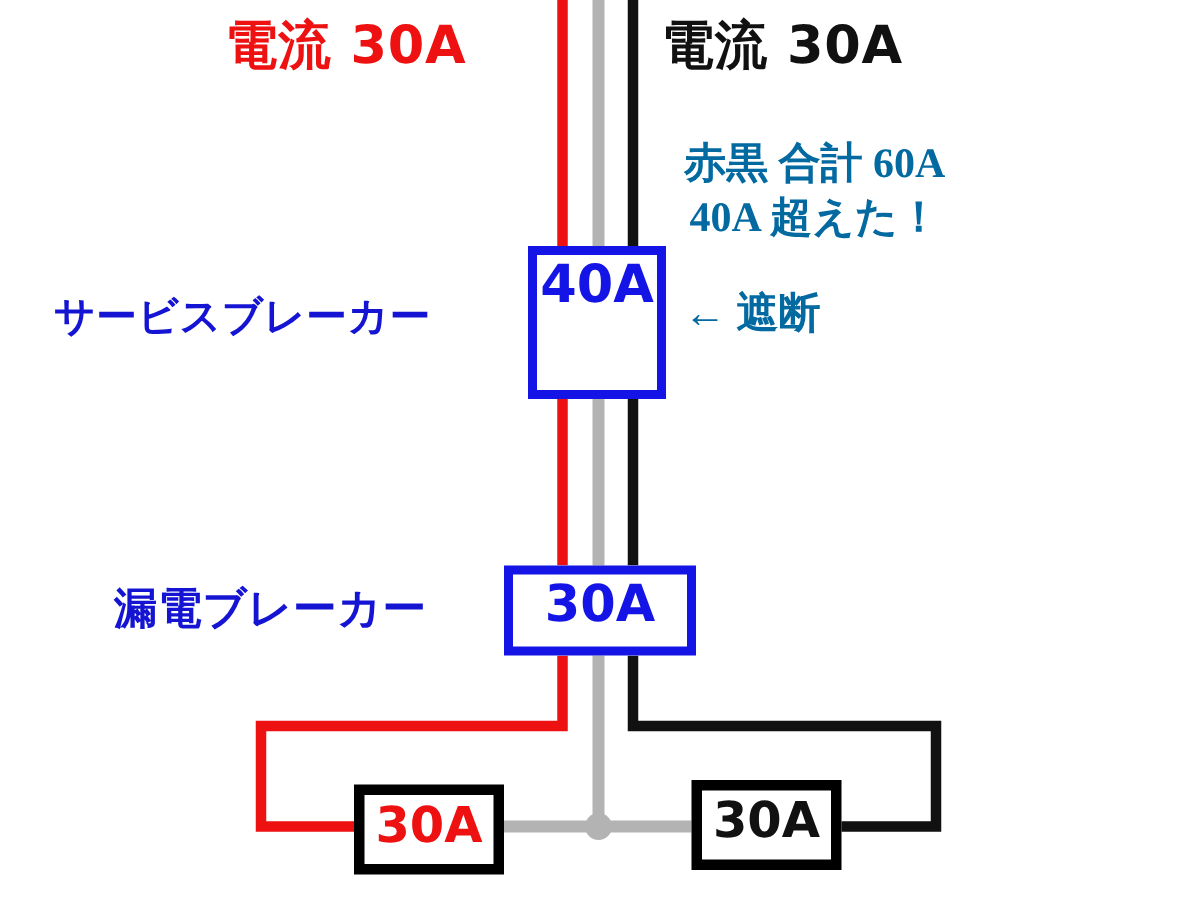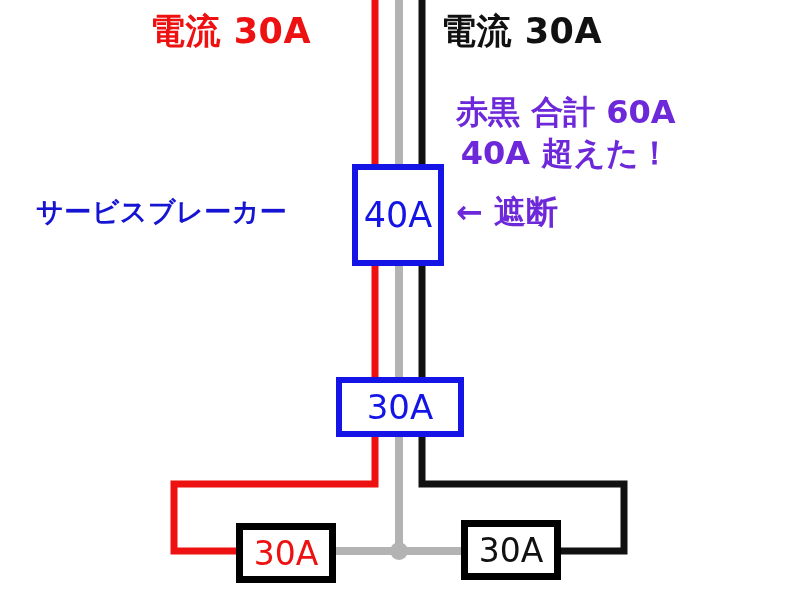--- a/index.html
+++ b/index.html
@@ -49,46 +49,47 @@
   }
   #label-elcb-breaker {
     left: 76px; top: 389px;
     font-size: 29px;
     color: #1414d2;
     font-weight: 700;
   }
   
   .note-yellow {
     position: absolute;
-    color: #6d28d9;
-    font-size: 32px;
+    color: #0369a1;
+    font-size: 28px;
     font-weight: 700;
     line-height: 1.28;
     white-space: pre-line;
     text-align: center;
+    font-family: Liberation Serif, serif;
   }
   #note-overload {
     left: 456px; top: 92px;
   }
   #note-trip {
     left: 456px; top: 192px;
     text-align: center;
   }
   #note-ok {
     left: 478px; top: 310px;
   }
   
   .box {
     position: absolute;
     box-sizing: border-box;
     background: #ffffff;
     display: flex;
-    align-items: center;
+    align-items: flex-start;
     justify-content: center;
-    font-weight: 400;
+    font-weight: 700;
     letter-spacing: 0px;
   }
   #breaker-main {
     left: 352px; top: 164px;
     width: 92px; height: 102px;
     border: 6px solid #1414e6;
     color: #1414e6;
     font-size: 35px;
   }
   #breaker-elcb {
@@ -132,20 +133,21 @@
     <path d="M422,266 L422,377" stroke="#111111" stroke-width="7" fill="none"></path>
     <path d="M422,437 L422,484 L624,484 L624,551 L559,551" stroke="#111111" stroke-width="7" fill="none" stroke-linejoin="miter"></path>
   </svg>
 
   <div class="lbl" id="label-current-red">電流 30A</div>
 
   <div class="lbl" id="label-current-black">電流 30A</div>
 
   <div class="lbl" id="label-service-breaker">サービスブレーカー</div>
 
+  <div class="lbl" id="label-elcb-breaker">漏電ブレーカー</div>
 
   <div class="note-yellow" id="note-overload">赤黒 合計 60A
 40A 超えた！</div>
 
   <div class="note-yellow" id="note-trip">← 遮断</div>
 
 
   <div class="box" id="breaker-main">
     <span>40A</span>
   </div>

